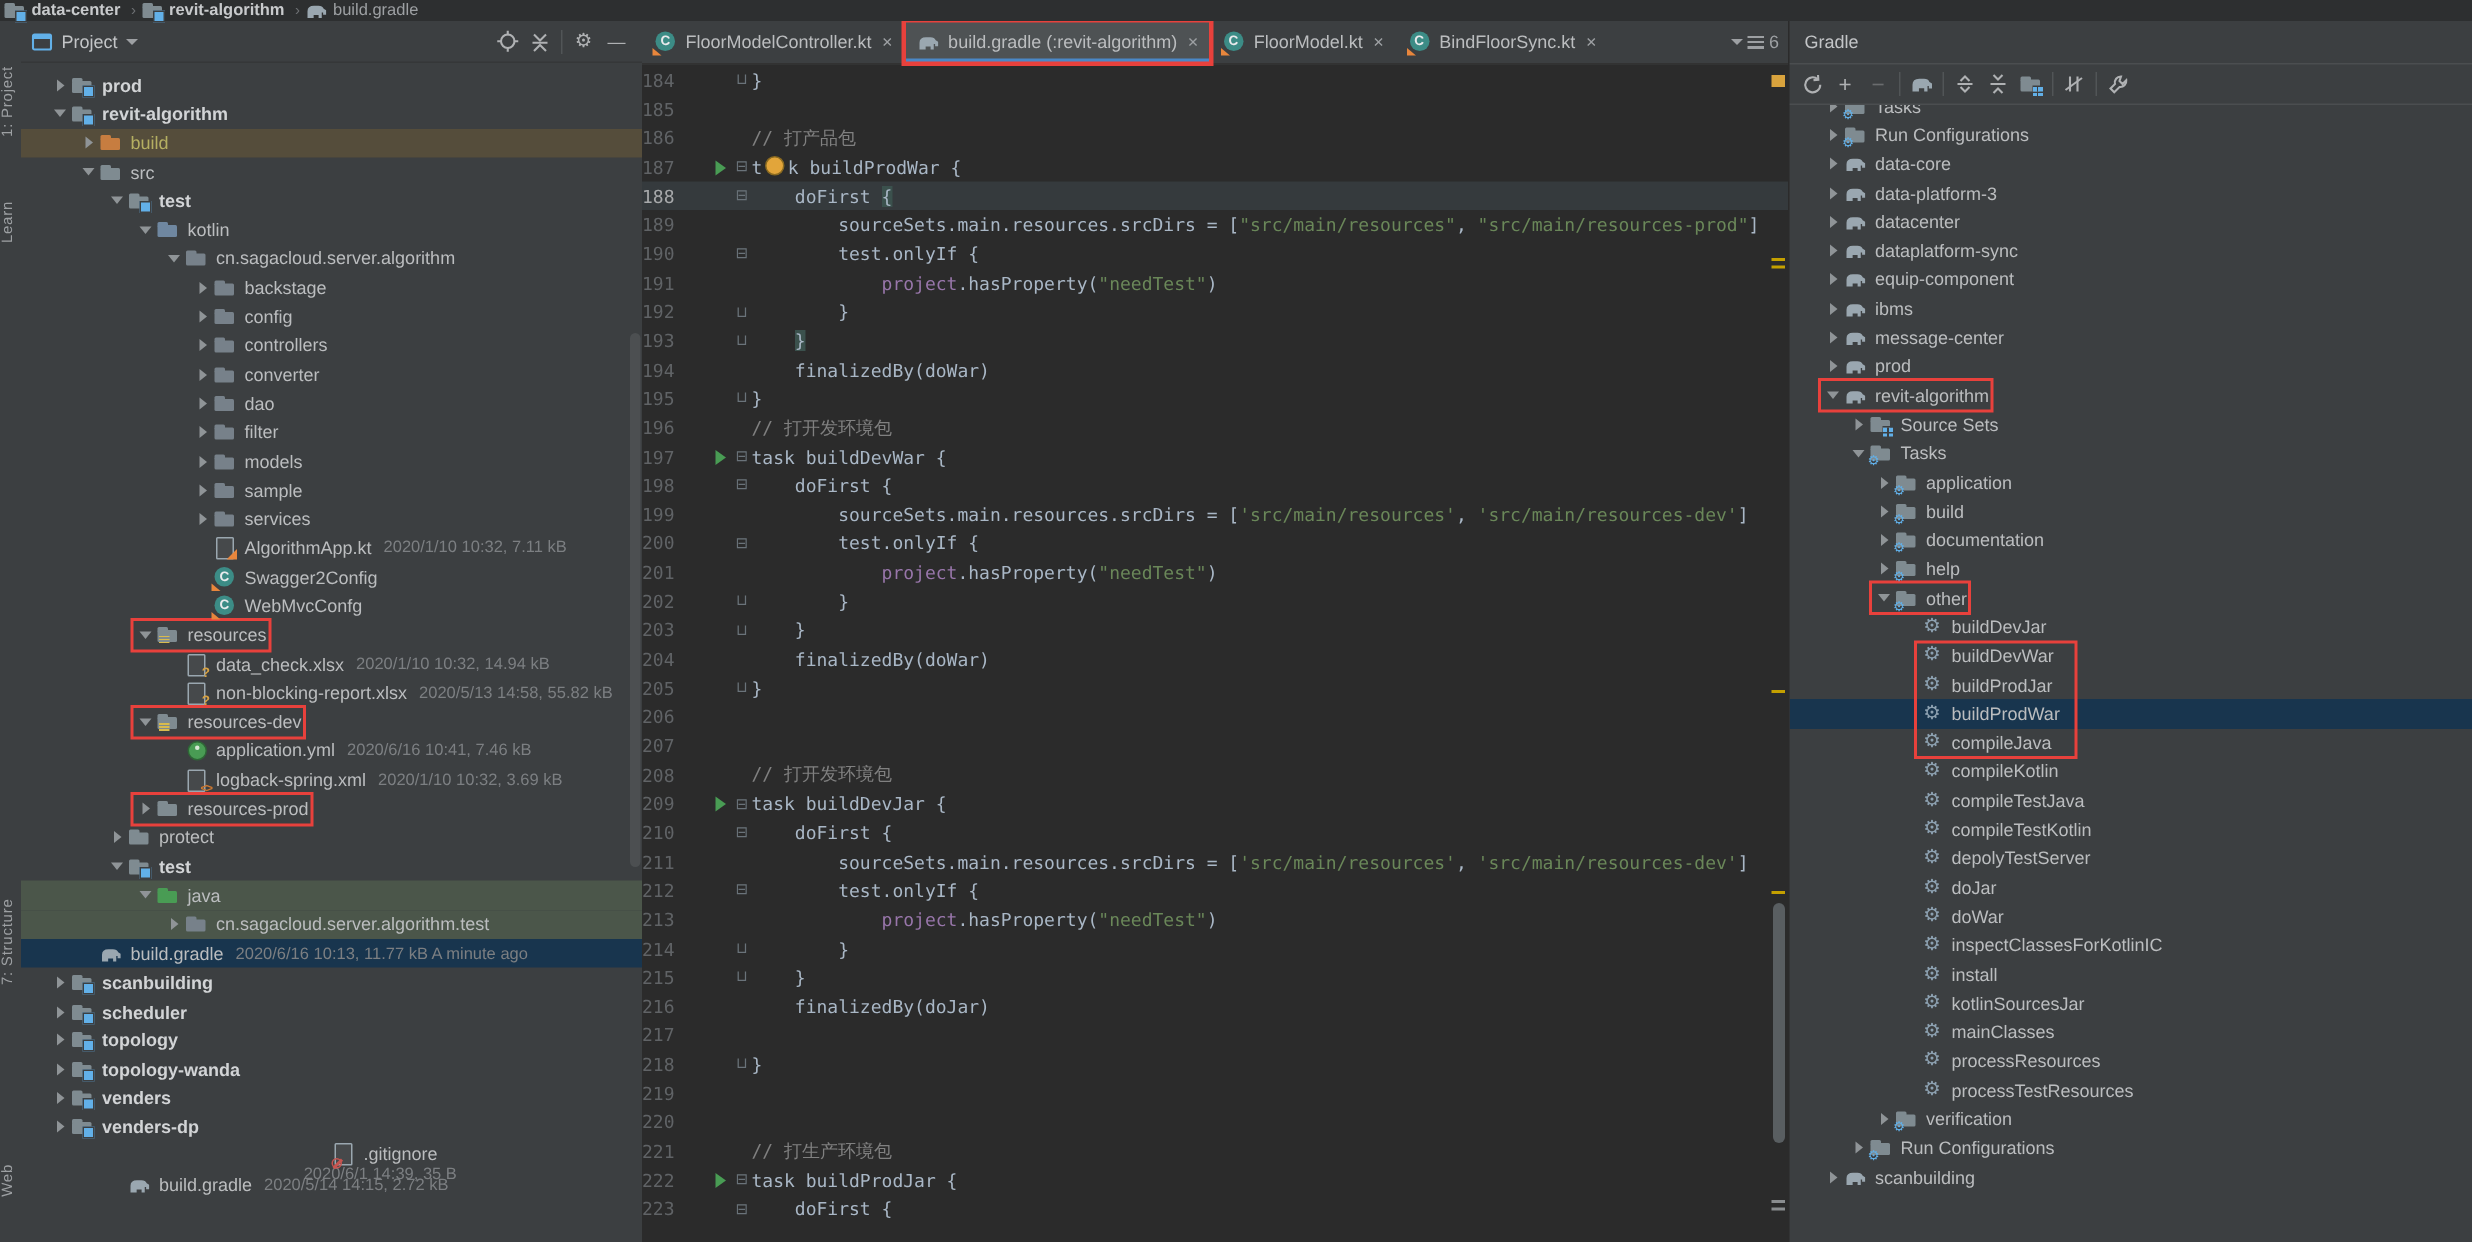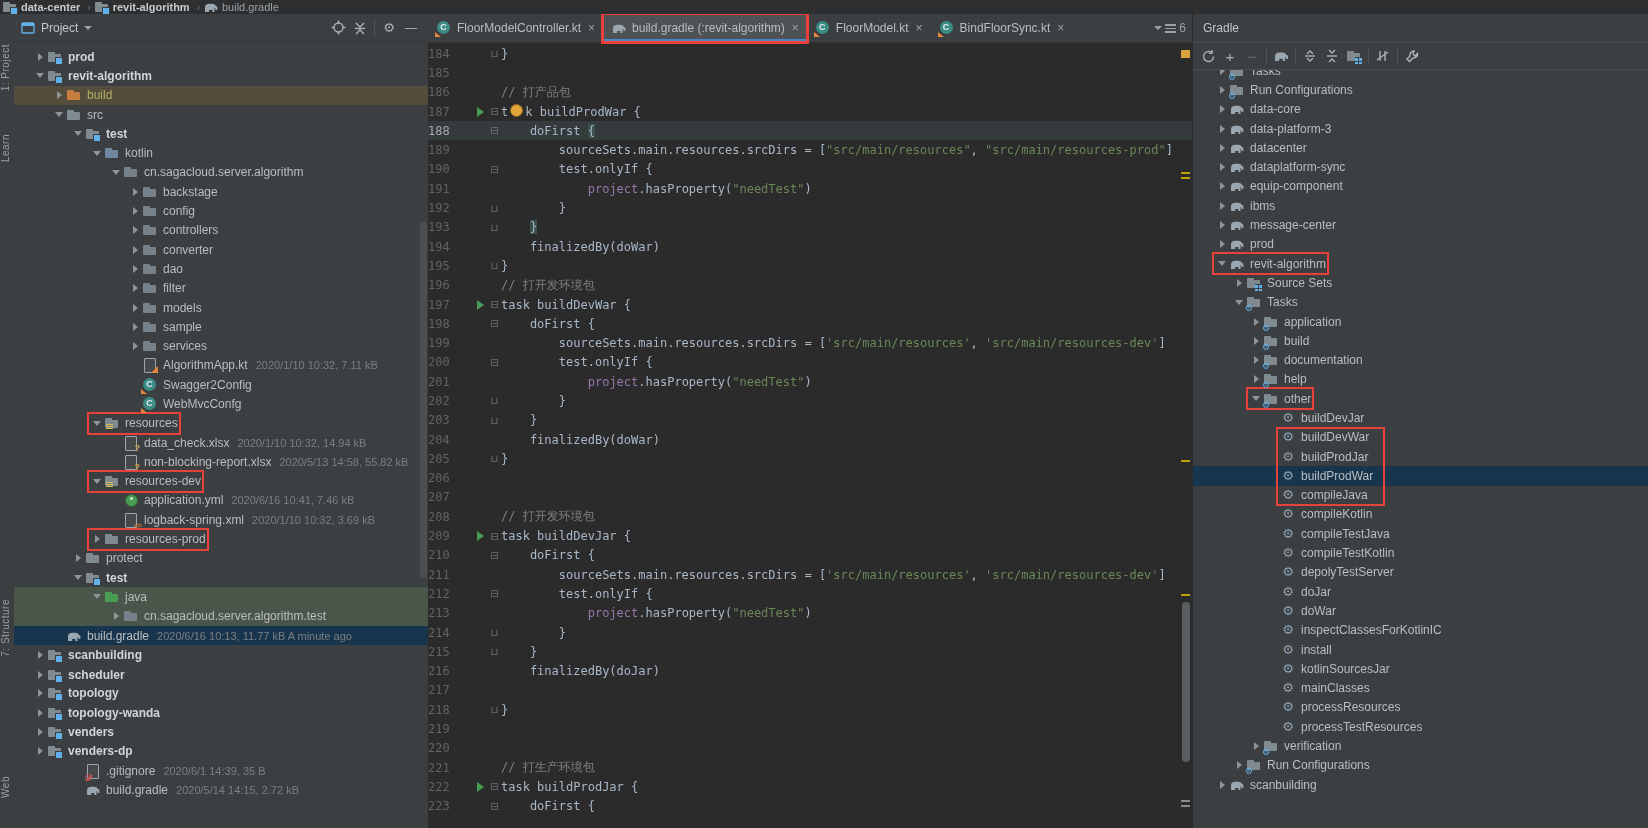--- a/index.html
+++ b/index.html
@@ -466,21 +466,21 @@
         </div>
         <div class="trow" style="padding-left: 19px;">
           <span class="rinner">
             <span class="arrow closed"></span>
             <span class="icn fold-ic">
               <span class="ovl ovl-sq"></span>
             </span>
             <span class="rlabel bold">venders-dp</span>
           </span>
         </div>
-        <div class="trow" style="padding-left: 57px;">
+        <div class="trow" style="padding-left: 57px; flex-direction: column;">
           <span class="rinner">
             <span class="arrow "></span>
             <span class="icn page-ic">
               <span class="ovl ovl-no"></span>
             </span>
             <span class="rlabel">.gitignore</span>
           </span>
           <span class="rmeta">2020/6/1 14:39, 35 B</span>
         </div>
         <div class="trow" style="padding-left: 57px;">

